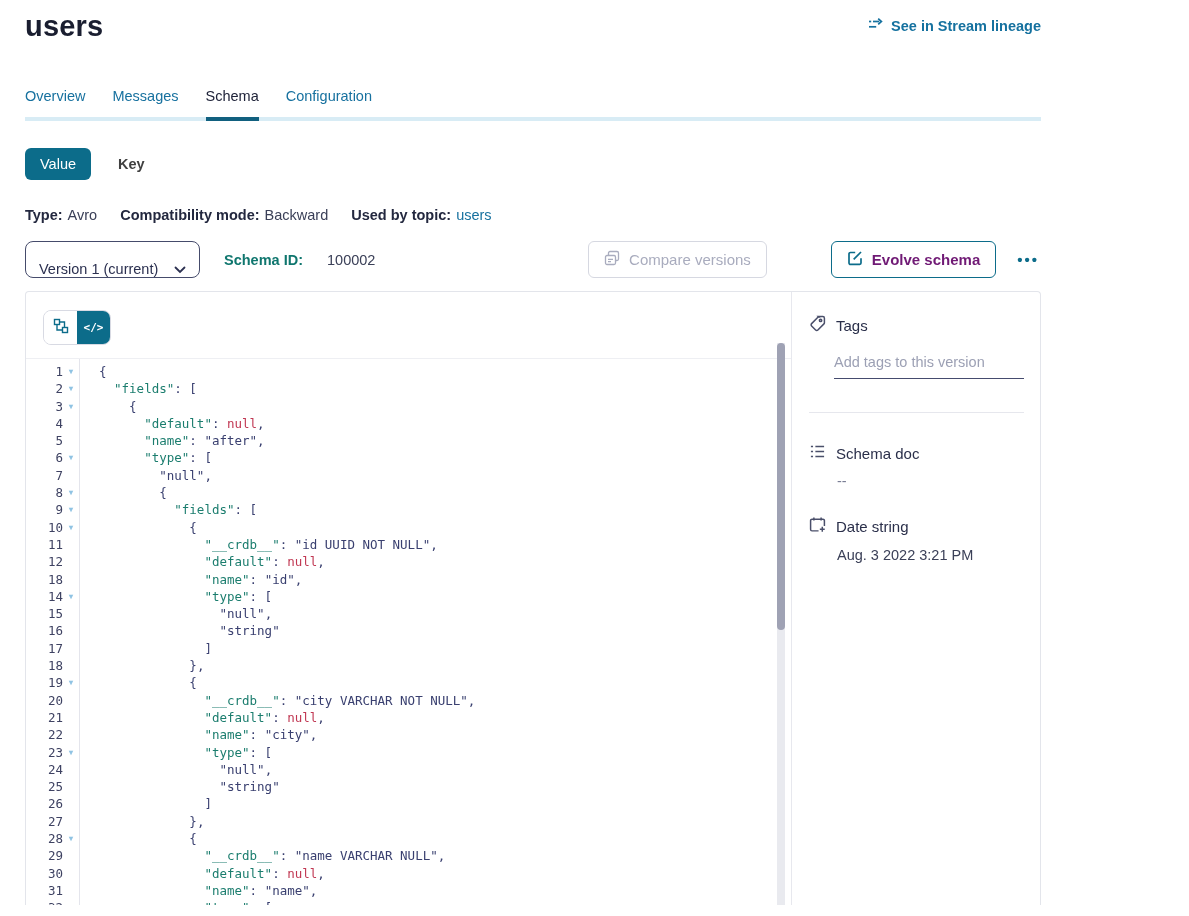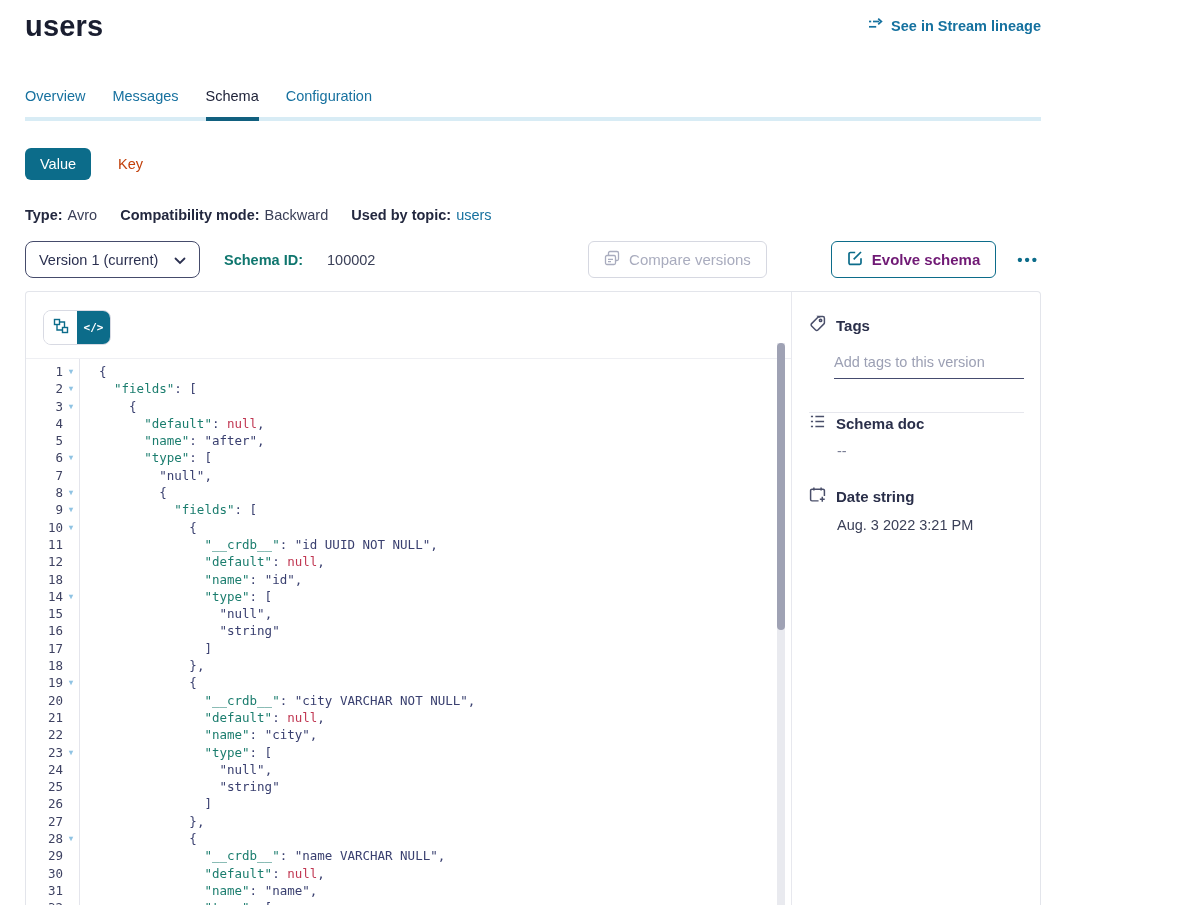--- a/index.html
+++ b/index.html
@@ -16,32 +16,32 @@
   
   .tab-bar { display: flex; gap: 27px; margin-top: 45px; border-bottom: 4px solid #D8ECF5; }
   .tab { position: relative; font-size: 14.5px; color: #17719F; padding-bottom: 13px; cursor: pointer; }
   .tab.active { color: #20243A; }
   .tab.active::after { content: ""; position: absolute; left: 0; right: 0; bottom: -4px; height: 4px; background: #11607F; }
 
   
   .vk-row { margin-top: 27px; display: flex; align-items: center; }
   .vk-value { background: #0C6C8A; color: #fff; border: none; border-radius: 6px;
               padding: 8px 15px; font-size: 14.5px; font-family: inherit; cursor: pointer; }
-  .vk-key { margin-left: 27px; color: #c2410c; font-size: 14.5px; cursor: pointer; }
+  .vk-key { margin-left: 27px; color: #404040; font-size: 14.5px; cursor: pointer; font-weight: bold; }
 
   
   .meta-row { margin-top: 27px; display: flex; gap: 23px; font-size: 14.5px; }
   .meta-row b { color: #23283F; }
   .meta-row .v { margin-left: 5px; color: #3B4058; }
   .meta-row .v.link { color: #17719F; cursor: pointer; }
 
   
   .ver-row { margin-top: 18px; display: flex; align-items: center; }
   .select { width: 175px; height: 37px; border: 1px solid #454B6B; border-radius: 8px;
-            display: flex; align-items: center; justify-content: space-between;
+            display: flex; align-items: flex-end; justify-content: space-between;
             padding: 0 13px; font-size: 14.5px; color: #2B3050; cursor: pointer; background: #fff; }
   .schema-id { margin-left: 12px; font-size: 14.5px; }
   .schema-id b { color: #0f766e; margin-left: 12px; }
   .ver-actions { margin-left: auto; display: flex; align-items: center; gap: 19px; }
   .btn { height: 37px; border-radius: 6px; background: #fff; display: flex; align-items: center;
          gap: 9px; padding: 0 15px; font-size: 15px; font-family: inherit; }
   .btn.disabled { border: 1px solid #D6D8E1; color: #A9ACBE; }
   .btn.primary-outline { border: 1px solid #0C6C8A; color: #701a75; font-weight: bold; cursor: pointer; margin-left: 45px; }
   .more { color: #0C6C8A; font-size: 15px; font-weight: bold; letter-spacing: 2px; cursor: pointer; padding: 4px 2px; }
 
@@ -67,28 +67,28 @@
   .tk-k { color: #1B7D6E; }
   .tk-s { color: #3A4070; }
   .tk-n { color: #C13853; }
   .tk-p { color: #3A4070; }
 
   .sb-track { position: absolute; right: 6px; top: 51px; bottom: 0; width: 8px; background: #E9EAEF; }
   .sb-thumb { position: absolute; top: 0; left: 0; width: 8px; height: 287px; background: #9FA2B4; border-radius: 4px; cursor: grab; }
 
   
   .sidebar { flex: 1; border-left: 1px solid #E7E8EE; padding: 23px 16px 0 17px; }
-  .side-head { display: flex; align-items: center; gap: 10px; font-size: 15px; font-weight: bold; color: #2A2F4A; }
+  .side-head { display: flex; align-items: center; gap: 10px; font-size: 15px; font-weight: normal; color: #2A2F4A; }
   .side-head svg { flex: none; }
   .tags-input { display: block; margin: 19px 0 0 25px; width: 190px; border: none;
                 border-bottom: 1px solid #454B6E; padding: 0 0 8px; font-size: 14.5px;
                 font-family: inherit; color: #3B4058; outline: none; background: transparent; }
   .tags-input::placeholder { color: #9CA0B4; }
   .side-divider { height: 1px; background: #E6E7ED; margin-top: 33px; width: 215px; }
-  .sec-doc { }
+  .sec-doc { margin-top: 30px; }
   .doc-value { margin: 10px 0 0 28px; font-size: 14.5px; color: #7A7E95; }
   .sec-date { margin-top: 27px; }
   .date-value { margin: 11px 0 0 28px; font-size: 14.5px; color: #3B4058; }
 </style>
 </head>
 <body>
 
 <div class="page">
 
   <div class="hdr">

